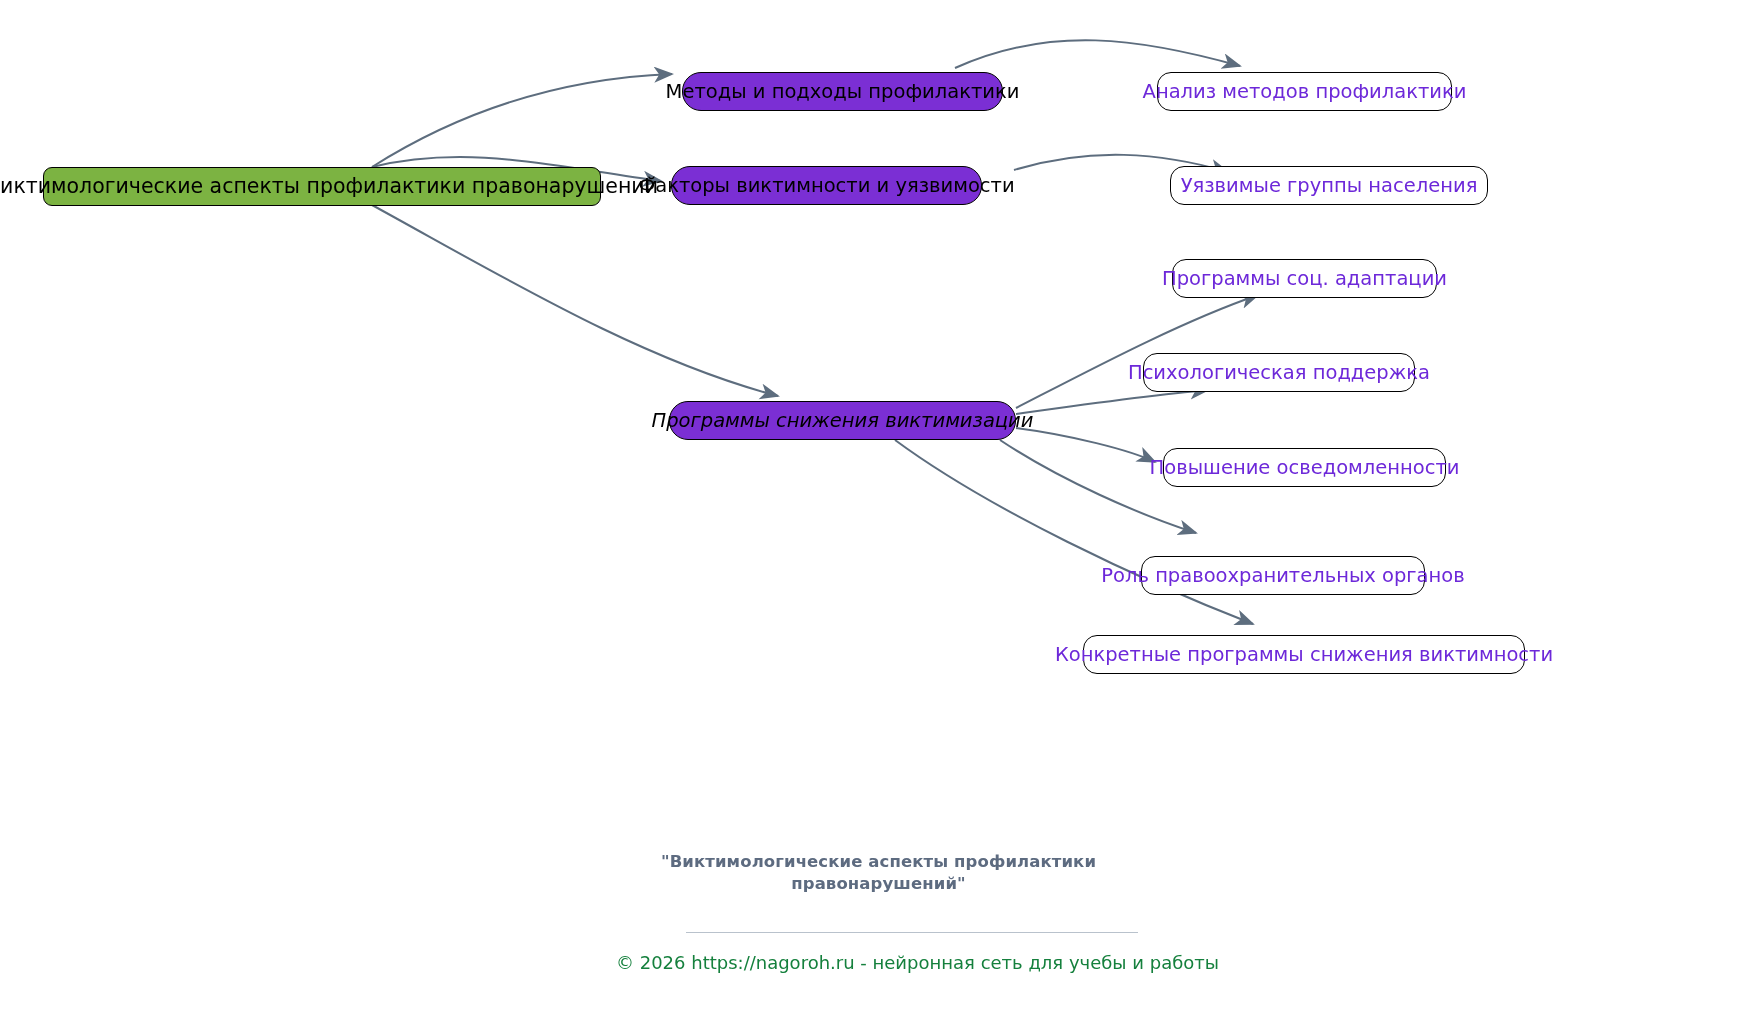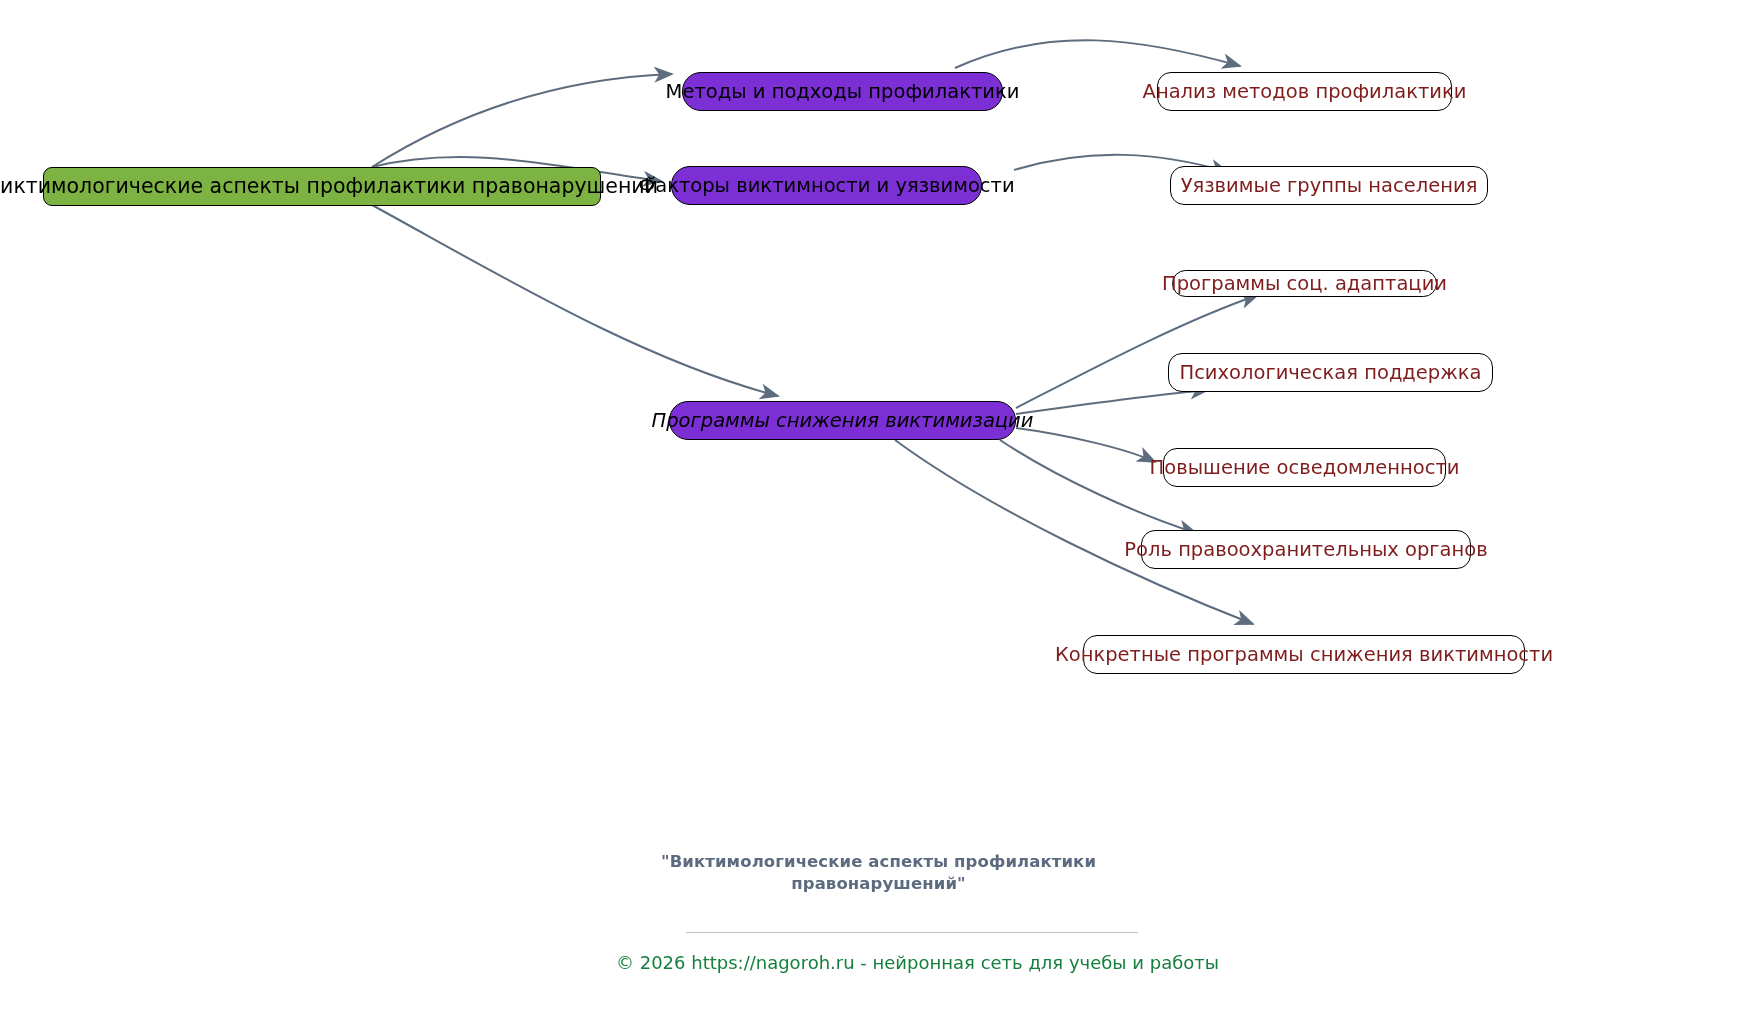--- a/index.html
+++ b/index.html
@@ -47,21 +47,21 @@
     background: #7b2fd4;
     border: 1.6px solid #000000;
     border-radius: 19px;
     color: #000000;
     font-size: 19.5px;
   }
   .node-leaf {
     background: #ffffff;
     border: 1.6px solid #000000;
     border-radius: 14px;
-    color: #7f1d1d;
+    color: #6d28d9;
     font-size: 19.5px;
   }
   .footer {
     position: absolute;
     left: 0;
     width: 1757px;
     text-align: center;
   }
   .footer-caption {
     top: 851px;
@@ -124,30 +124,30 @@
       </div>
       <div class="node node-branch" style="left: 669px; top: 401px; width: 347px; height: 39px; font-style: italic;">
         <span>Программы снижения виктимизации</span>
       </div>
       <div class="node node-leaf" style="left: 1157px; top: 72px; width: 295px; height: 39px;">
         <span>Анализ методов профилактики</span>
       </div>
       <div class="node node-leaf" style="left: 1170px; top: 166px; width: 318px; height: 39px;">
         <span>Уязвимые группы населения</span>
       </div>
-      <div class="node node-leaf" style="left: 1172px; top: 270px; width: 265px; height: 27px;">
+      <div class="node node-leaf" style="left: 1172px; top: 259px; width: 265px; height: 39px;">
         <span>Программы соц. адаптации</span>
       </div>
-      <div class="node node-leaf" style="left: 1168px; top: 353px; width: 325px; height: 39px;">
+      <div class="node node-leaf" style="left: 1143px; top: 353px; width: 272px; height: 39px;">
         <span>Психологическая поддержка</span>
       </div>
       <div class="node node-leaf" style="left: 1163px; top: 448px; width: 283px; height: 39px;">
         <span>Повышение осведомленности</span>
       </div>
-      <div class="node node-leaf" style="left: 1141px; top: 530px; width: 330px; height: 39px;">
+      <div class="node node-leaf" style="left: 1141px; top: 556px; width: 284px; height: 39px;">
         <span>Роль правоохранительных органов</span>
       </div>
       <div class="node node-leaf" style="left: 1083px; top: 635px; width: 442px; height: 39px;">
         <span>Конкретные программы снижения виктимности</span>
       </div>
     </div>
 
   <div class="footer footer-caption">
     <div>"Виктимологические аспекты профилактики</div>
     <div>правонарушений"</div>

